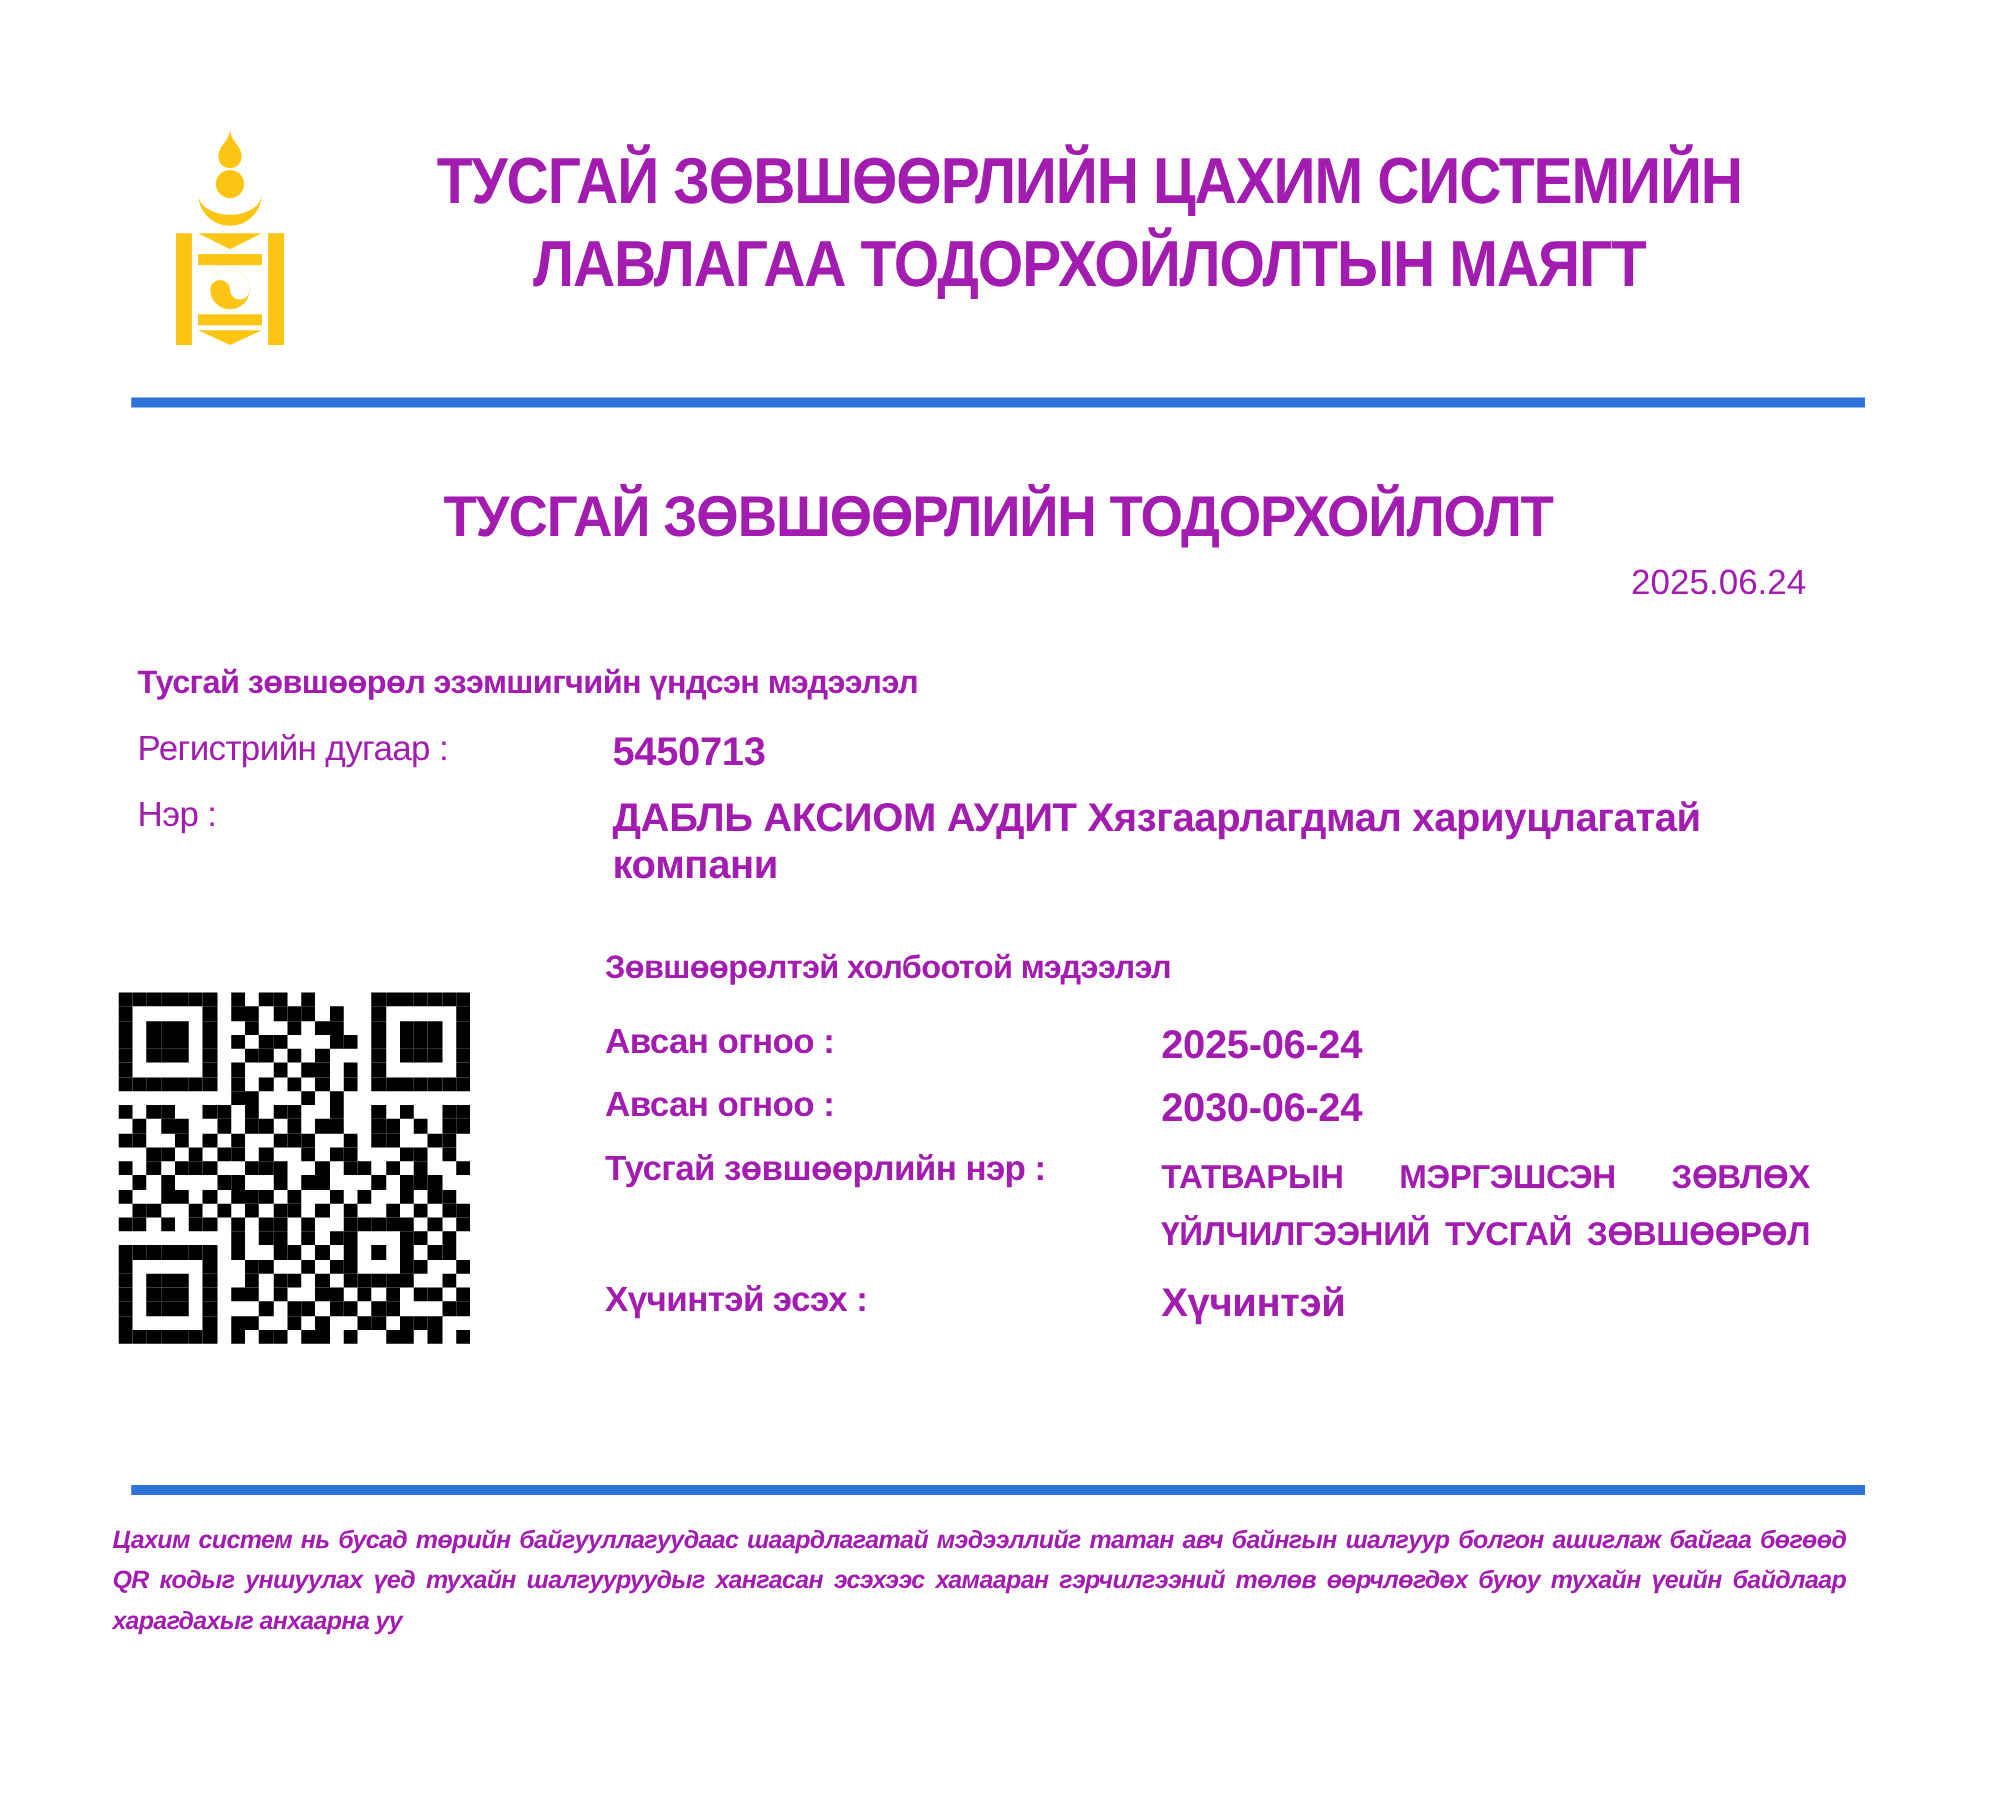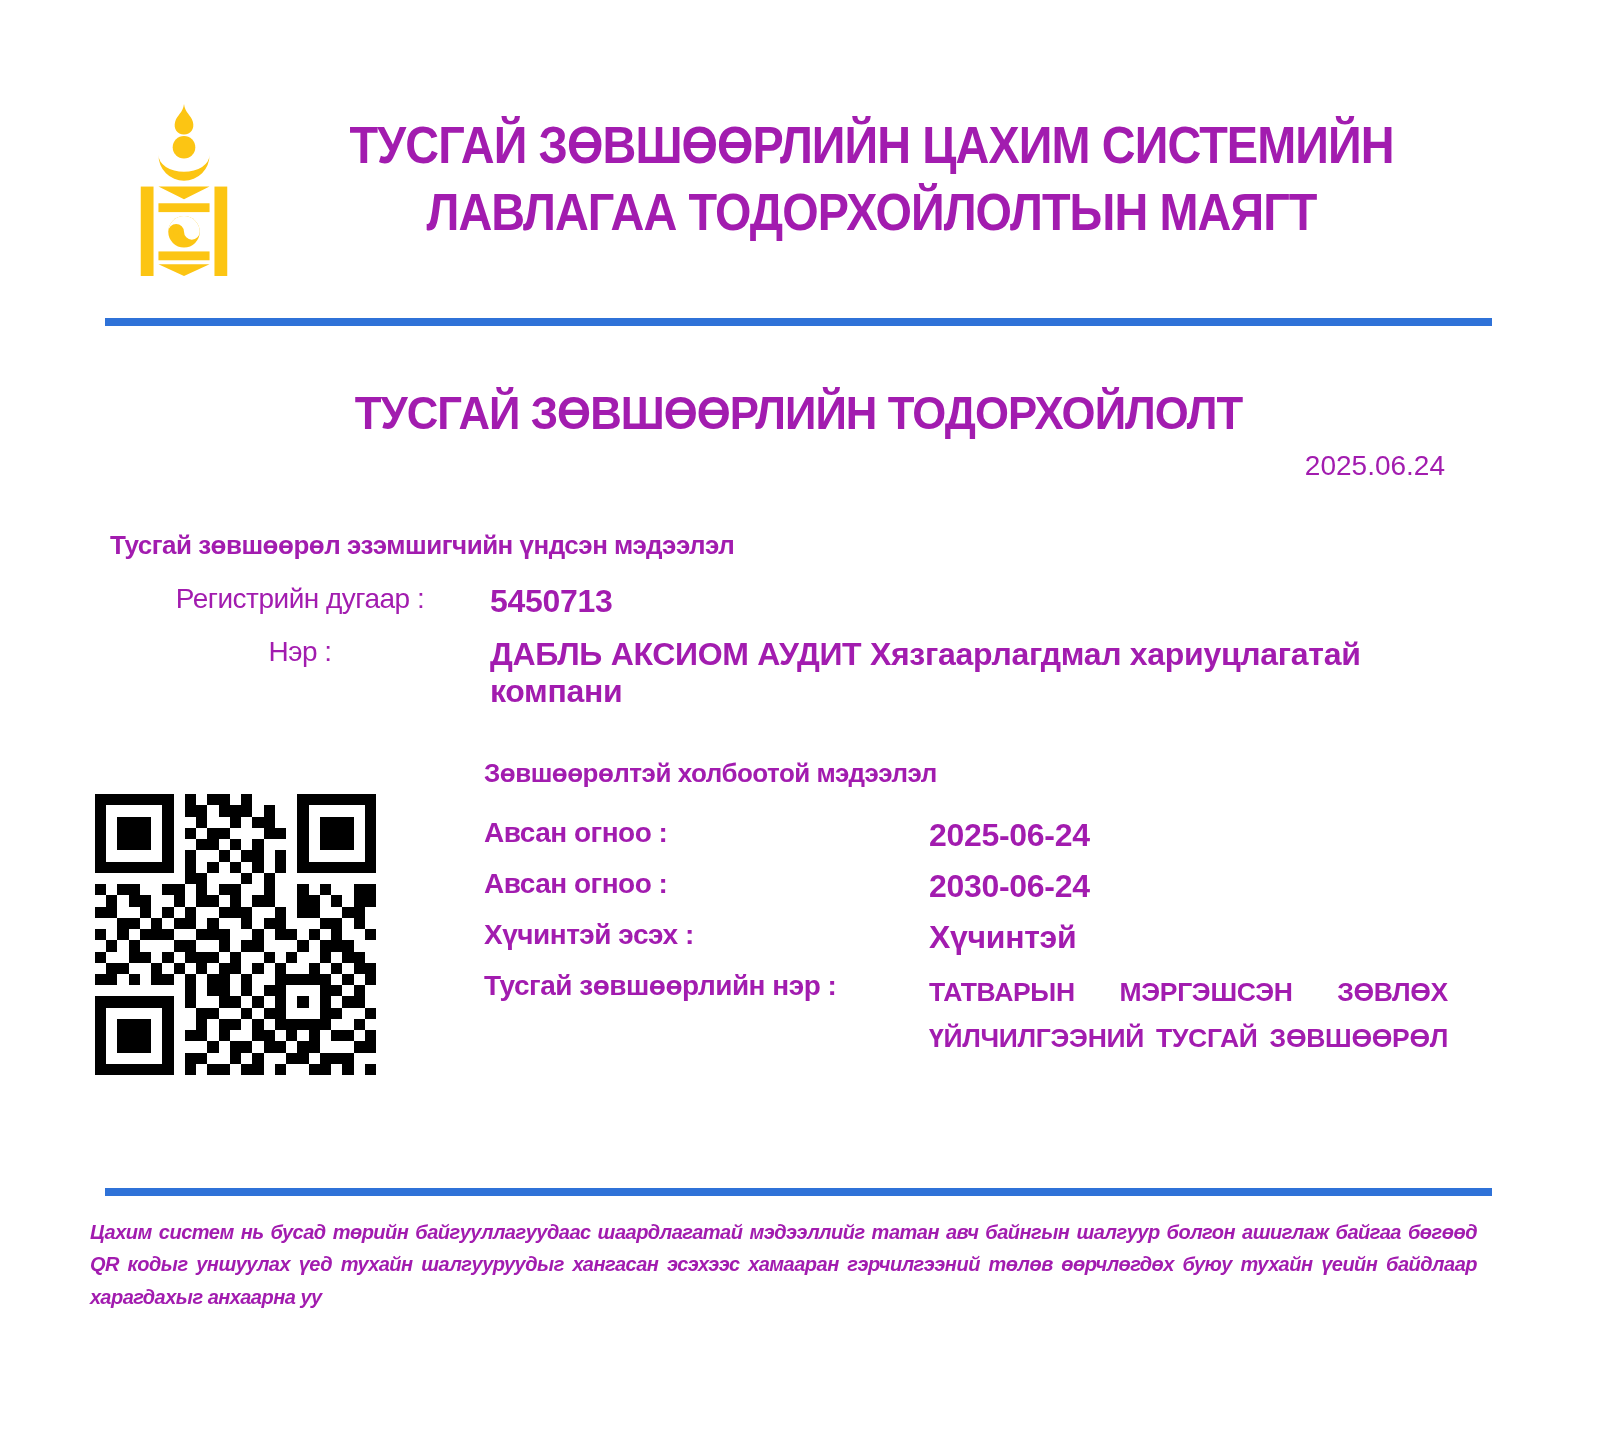--- a/index.html
+++ b/index.html
@@ -27,21 +27,21 @@
     text-align:center;font-weight:bold;font-size:46px;letter-spacing:-1px;
     transform:scaleX(0.95);transform-origin:center top;
   }
   .doc-date{position:absolute;right:155px;top:450px;font-size:28px;}
   
   .owner-section{position:absolute;left:110px;top:530px;right:140px;}
   .section-heading{font-size:26px;font-weight:bold;letter-spacing:-0.5px;margin:0 0 22px 0;}
   .frow{display:flex;margin-bottom:16px;}
   .flabel{font-size:28px;letter-spacing:-0.5px;flex:0 0 auto;}
   .fvalue{font-size:32px;font-weight:bold;letter-spacing:-0.3px;}
-  .owner-section .flabel{width:380px;text-align:center;}
+  .owner-section .flabel{width:380px;}
   
   .two-col{position:absolute;left:95px;top:758px;right:152px;display:flex;align-items:flex-end;}
   .qr{
     display:grid;grid-template-columns:repeat(25,1fr);grid-auto-rows:1fr;
     width:281px;height:281px;flex:0 0 281px;margin-top:8px;background:#fff;
   }
   .qr .qb{background:#000;}
   .license-section{margin-left:108px;flex:1 1 auto;}
   .license-section .section-heading{margin-bottom:28px;}
   .license-section .frow{margin-bottom:14px;}
@@ -744,27 +744,27 @@
       <h2 class="section-heading">Зөвшөөрөлтэй холбоотой мэдээлэл</h2>
       <div class="frow">
         <div class="flabel">Авсан огноо :</div>
         <div class="fvalue">2025-06-24</div>
       </div>
       <div class="frow">
         <div class="flabel">Авсан огноо :</div>
         <div class="fvalue">2030-06-24</div>
       </div>
       <div class="frow">
+        <div class="flabel">Тусгай зөвшөөрлийн нэр :</div>
+        <div class="fvalue justified">ТАТВАРЫН МЭРГЭШСЭН ЗӨВЛӨХ ҮЙЛЧИЛГЭЭНИЙ ТУСГАЙ ЗӨВШӨӨРӨЛ</div>
+      </div>
+      <div class="frow">
         <div class="flabel">Хүчинтэй эсэх :</div>
         <div class="fvalue">Хүчинтэй</div>
       </div>
-      <div class="frow">
-        <div class="flabel">Тусгай зөвшөөрлийн нэр :</div>
-        <div class="fvalue justified">ТАТВАРЫН МЭРГЭШСЭН ЗӨВЛӨХ ҮЙЛЧИЛГЭЭНИЙ ТУСГАЙ ЗӨВШӨӨРӨЛ</div>
-      </div>
     </div>
   </div>
 
   <div class="rule rule-bottom"></div>
 
   <div class="footer-note">Цахим систем нь бусад төрийн байгууллагуудаас шаардлагатай мэдээллийг татан авч байнгын шалгуур болгон ашиглаж байгаа бөгөөд QR кодыг уншуулах үед тухайн шалгууруудыг хангасан эсэхээс хамааран гэрчилгээний төлөв өөрчлөгдөх буюу тухайн үеийн байдлаар харагдахыг анхаарна уу</div>
 
 </div>
 
 </body></html>

